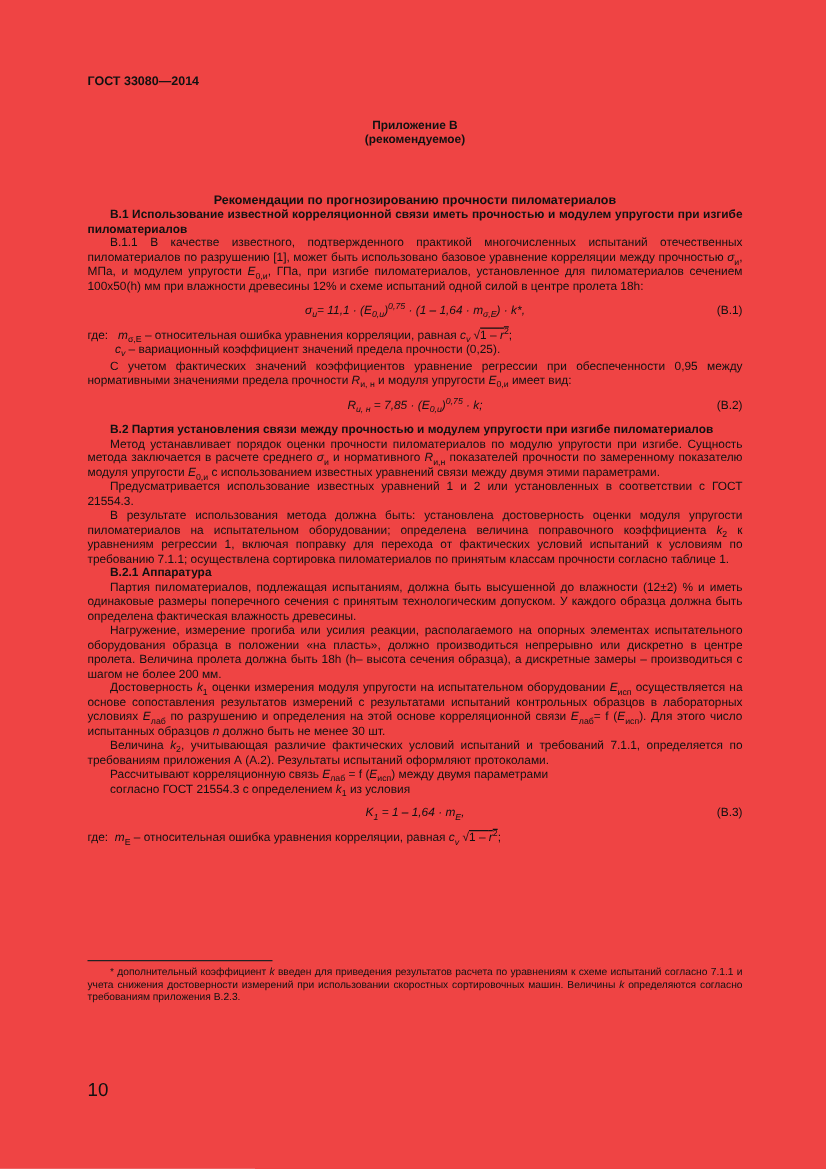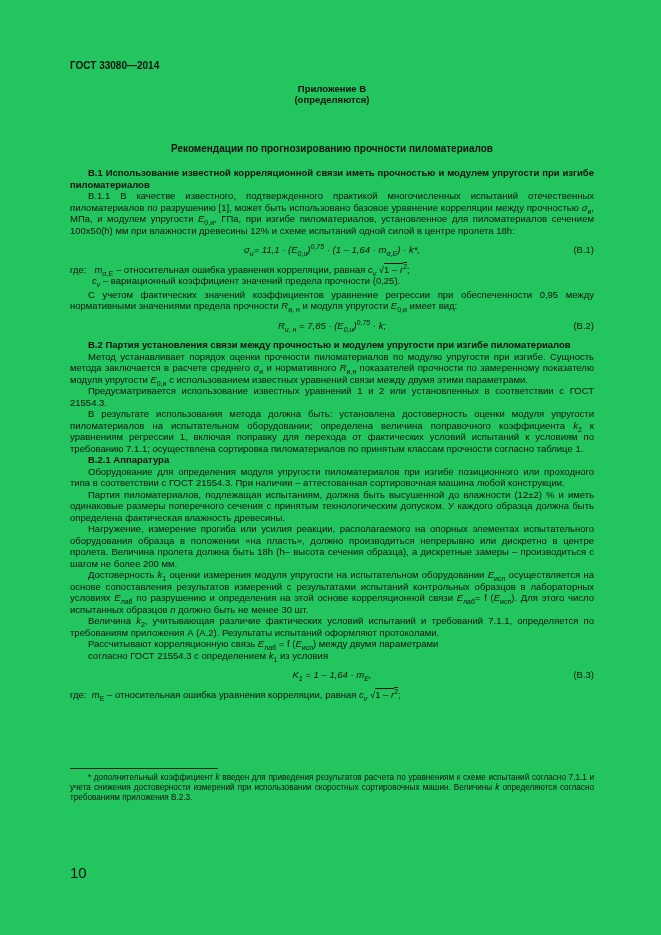--- a/index.html
+++ b/index.html
@@ -1,26 +1,26 @@
 <!DOCTYPE html>
 <html><head>
 <meta charset="utf-8">
 <style>
   * { box-sizing: border-box; }
   html, body { margin: 0; padding: 0; }
   body { background: #e8e8e8; }
   .page {
     position: relative; width: 661px; height: 935px; margin: 0 auto;
-    background: #22c55e; color: #111;
+    background: #ef4444; color: #111;
     font-family: "Liberation Sans", sans-serif; overflow: hidden;
   }
   .content { position: absolute; left: 70px; top: 60px; width: 524px; font-size: 9.5px; line-height: 11.5px; }
   .doc-header { font-weight: bold; font-size: 10px; }
-  .appendix { margin-top: 11px; text-align: center; font-weight: bold; }
-  .main-title { margin-top: 37px; margin-bottom: 13px; text-align: center; font-weight: bold; font-size: 10px; }
+  .appendix { margin-top: 23px; text-align: center; font-weight: bold; }
+  .main-title { margin-top: 37px; text-align: center; font-weight: bold; font-size: 10px; }
   p { margin: 0; text-align: justify; text-indent: 18px; }
   p.h { font-weight: bold; }
   p.h2 { font-weight: bold; margin-top: 3px; }
   .formula-row { position: relative; text-align: center; margin: 8px 0; text-indent: 0; }
   .formula { font-style: italic; }
   .formula-label { position: absolute; right: 0; top: 0; font-style: normal; }
   sub, sup { font-size: 7px; line-height: 0; }
   .ovl { text-decoration: overline; }
   .where { margin: 2px 0; }
   .where p { text-indent: 0; text-align: left; }
@@ -33,21 +33,21 @@
 </head>
 <body>
 
 <div class="page">
   <div class="content">
 
     <div class="doc-header">ГОСТ 33080—2014</div>
 
     <div class="appendix">
       <div>Приложение В</div>
-      <div>(определяются)</div>
+      <div>(рекомендуемое)</div>
     </div>
 
     <div class="main-title">Рекомендации по прогнозированию прочности пиломатериалов</div>
 
     <p class="h">В.1 Использование известной корреляционной связи иметь прочностью и модулем упругости при изгибе пиломатериалов</p>
     <p>В.1.1 В качестве известного, подтвержденного практикой многочисленных испытаний отечественных пиломатериалов по разрушению [1],  может быть использовано базовое уравнение корреляции между прочностью <i>σ</i><sub>и</sub>, МПа, и модулем упругости <i>E</i><sub>0,и</sub>, ГПа, при изгибе пиломатериалов, установленное для пиломатериалов сечением 100х50(h) мм при влажности древесины 12% и схеме испытаний одной силой в центре пролета 18h:</p>
 
     <div class="formula-row">
       <span class="formula"><i>σ</i><sub>и</sub>= 11,1 · (<i>E</i><sub>0,и</sub>)<sup>0,75</sup> · (1 – 1,64 · <i>m</i><sub>σ,E</sub>) · <i>k</i>*,</span>
       <span class="formula-label">(В.1)</span>
@@ -64,21 +64,20 @@
       <span class="formula"><i>R</i><sub>и, н</sub> = 7,85 · (<i>E</i><sub>0,и</sub>)<sup>0,75</sup> · <i>k</i>;</span>
       <span class="formula-label">(В.2)</span>
     </div>
 
     <p class="h2">В.2 Партия установления связи между прочностью и модулем упругости при изгибе пиломатериалов</p>
     <p>Метод устанавливает порядок оценки прочности пиломатериалов по модулю упругости при изгибе. Сущность метода заключается в расчете среднего <i>σ</i><sub>и</sub> и нормативного <i>R</i><sub>и,н</sub> показателей прочности по замеренному показателю модуля упругости <i>E</i><sub>0,и</sub> с использованием известных уравнений связи между двумя этими параметрами.</p>
     <p>Предусматривается использование известных уравнений 1 и 2 или установленных в соответствии с ГОСТ 21554.3.</p>
     <p>В результате использования метода должна быть: установлена достоверность оценки модуля упругости пиломатериалов на испытательном оборудовании; определена величина поправочного коэффициента <i>k</i><sub>2</sub> к уравнениям регрессии 1, включая поправку для перехода от фактических условий испытаний к условиям по требованию 7.1.1; осуществлена сортировка пиломатериалов по принятым классам прочности согласно таблице 1.</p>
 
     <p class="h">В.2.1 Аппаратура</p>
-    <p>Оборудование для определения модуля упругости пиломатериалов при изгибе позиционного или проходного типа в соответствии с ГОСТ 21554.3. При наличии – аттестованная сортировочная машина любой конструкции.</p>
 
     <p>Партия пиломатериалов, подлежащая испытаниям, должна быть высушенной до влажности (12±2) % и иметь одинаковые размеры поперечного сечения с принятым технологическим допуском. У каждого образца должна быть определена фактическая влажность древесины.</p>
     <p>Нагружение, измерение прогиба или усилия реакции, располагаемого на опорных элементах испытательного оборудования образца в положении «на пласть», должно производиться непрерывно или дискретно в центре пролета. Величина пролета должна быть 18h (h– высота сечения образца), а дискретные замеры – производиться с шагом не более 200 мм.</p>
     <p>Достоверность <i>k</i><sub>1</sub> оценки измерения модуля упругости на испытательном оборудовании <i>E</i><sub>исп</sub> осуществляется на основе сопоставления результатов измерений с результатами испытаний контрольных образцов в лабораторных условиях <i>E</i><sub>лаб</sub> по разрушению и определения на этой основе корреляционной связи <i>E</i><sub>лаб</sub>= f (<i>E</i><sub>исп</sub>). Для этого число испытанных образцов <i>n</i> должно быть не менее 30 шт.</p>
     <p>Величина <i>k</i><sub>2</sub>, учитывающая различие фактических условий испытаний и требований 7.1.1, определяется по требованиям приложения А (А.2). Результаты испытаний оформляют протоколами.</p>
 
     <p>Рассчитывают  корреляционную связь  <i>E</i><sub>лаб</sub> = f (<i>E</i><sub>исп</sub>)  между  двумя  параметрами</p>
     <p>согласно ГОСТ 21554.3 с определением <i>k</i><sub>1</sub> из условия</p>
 
     <div class="formula-row">

